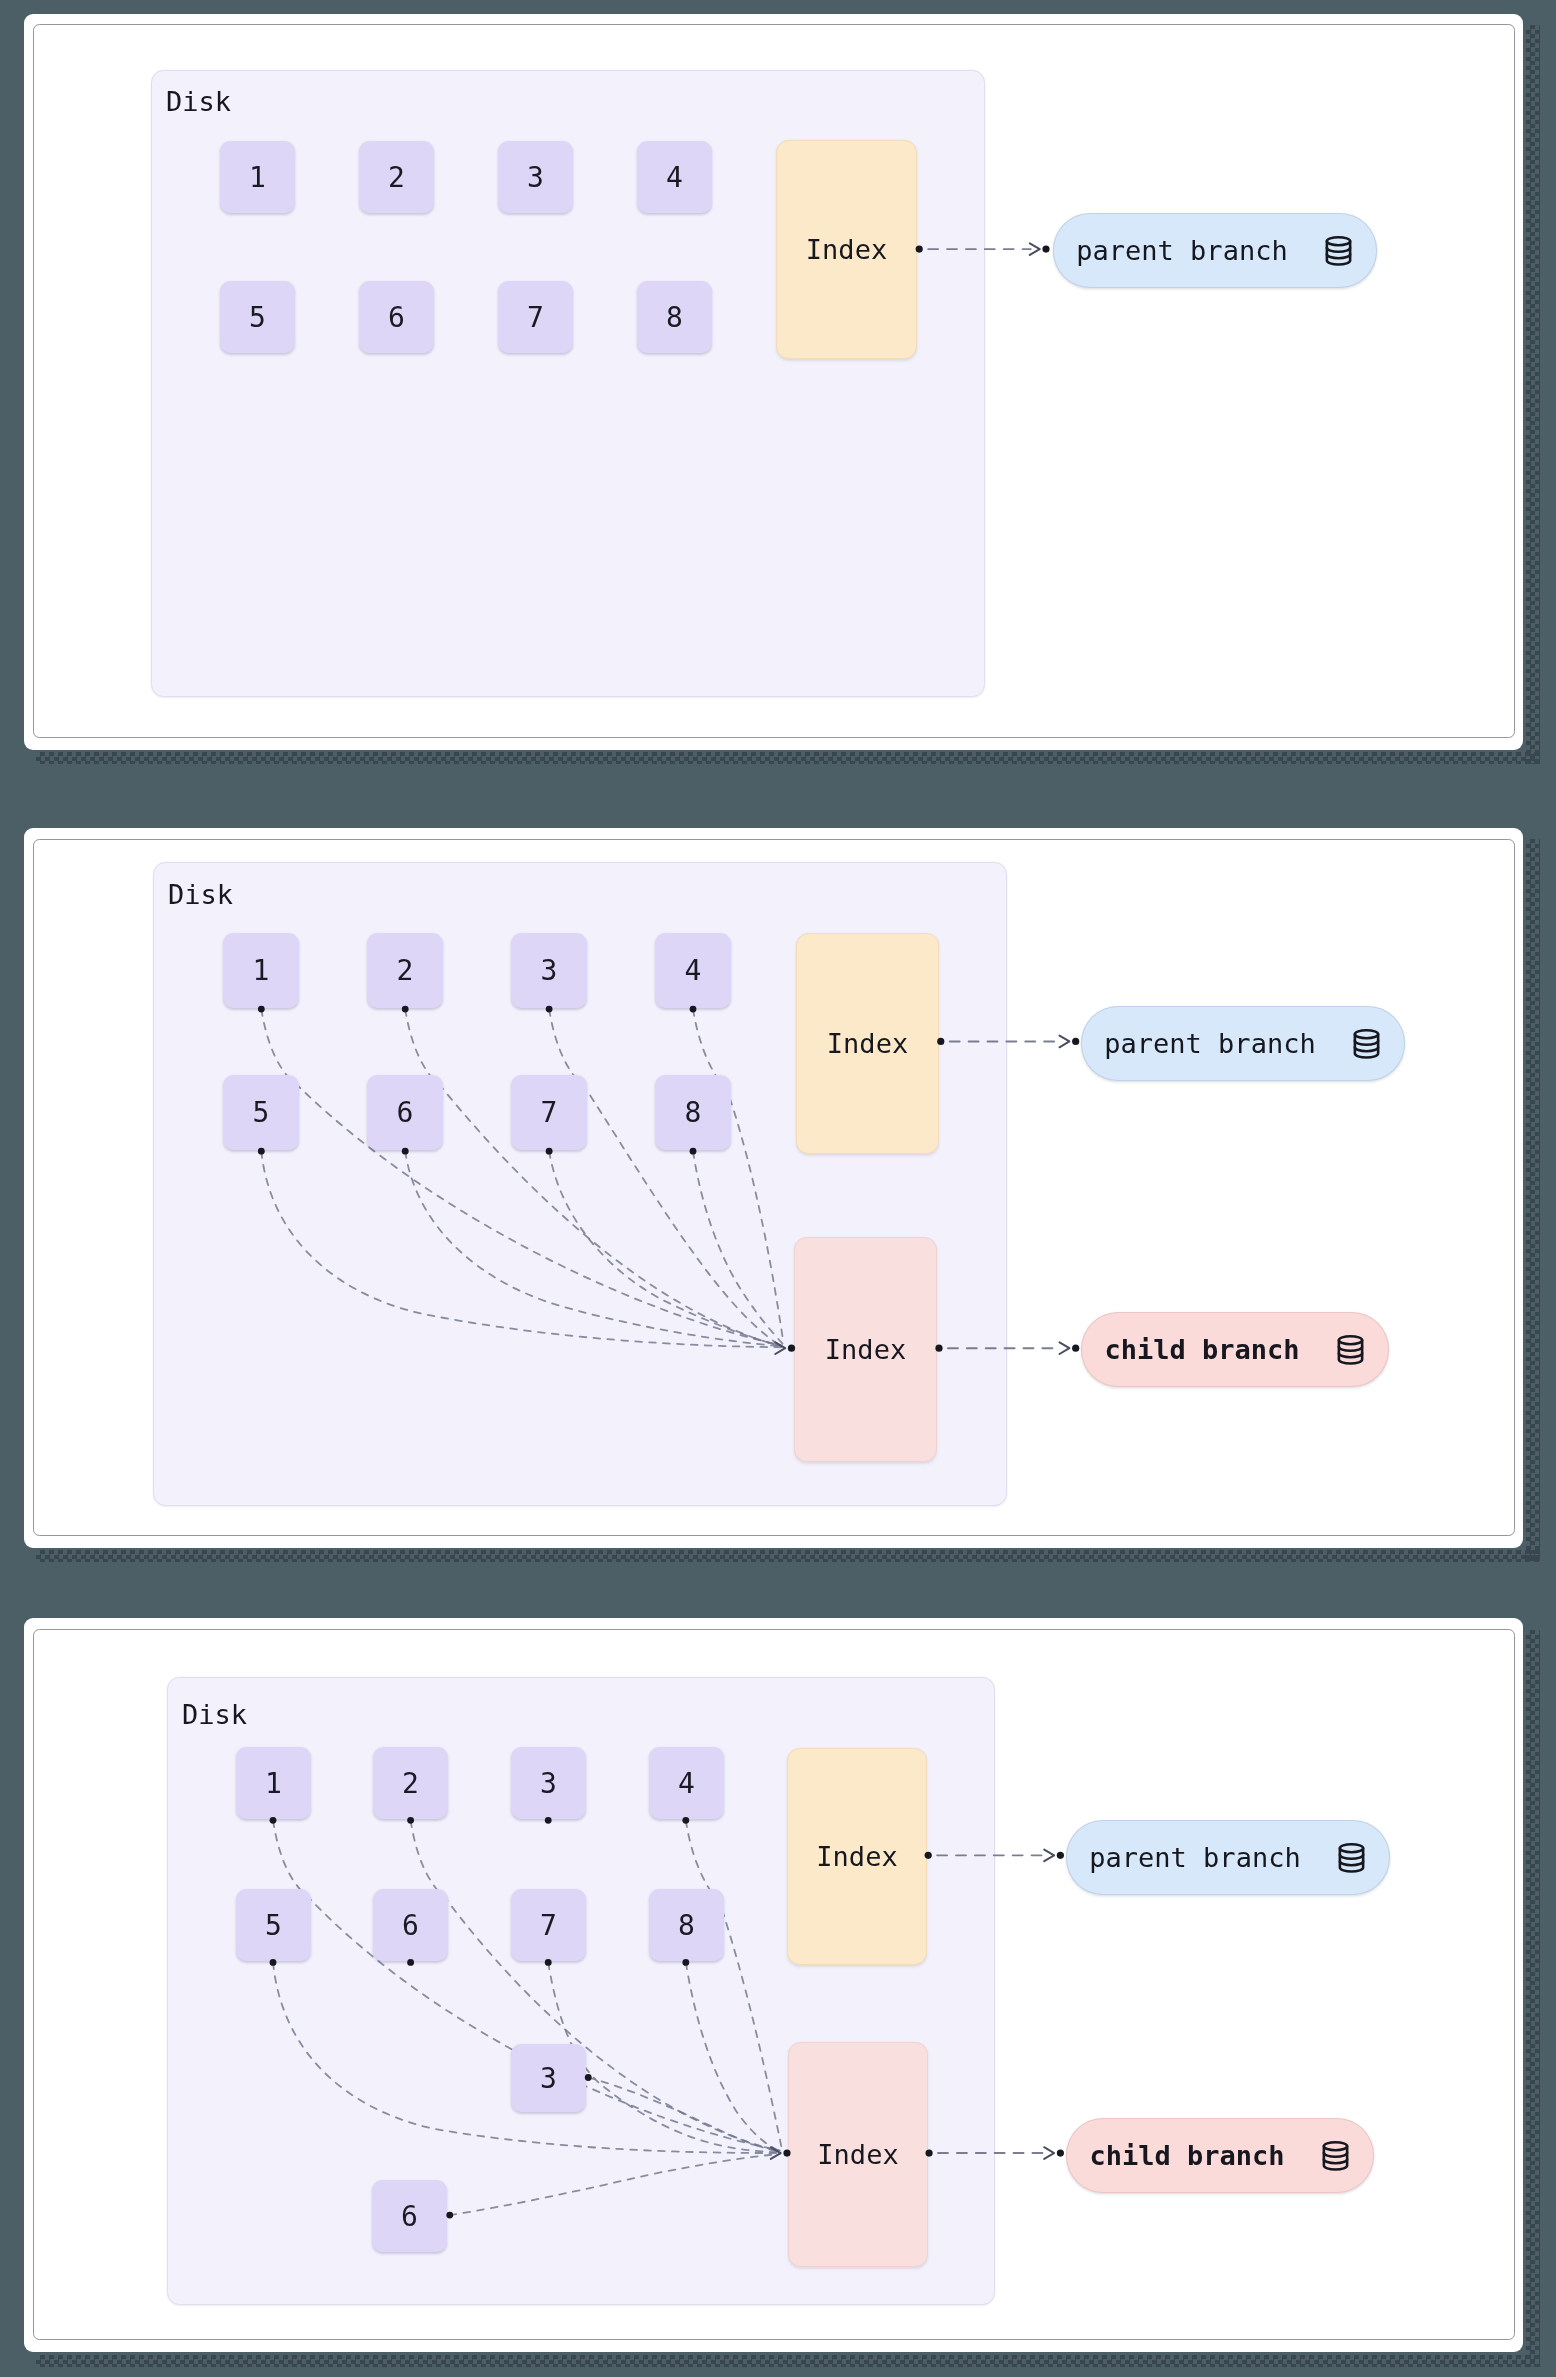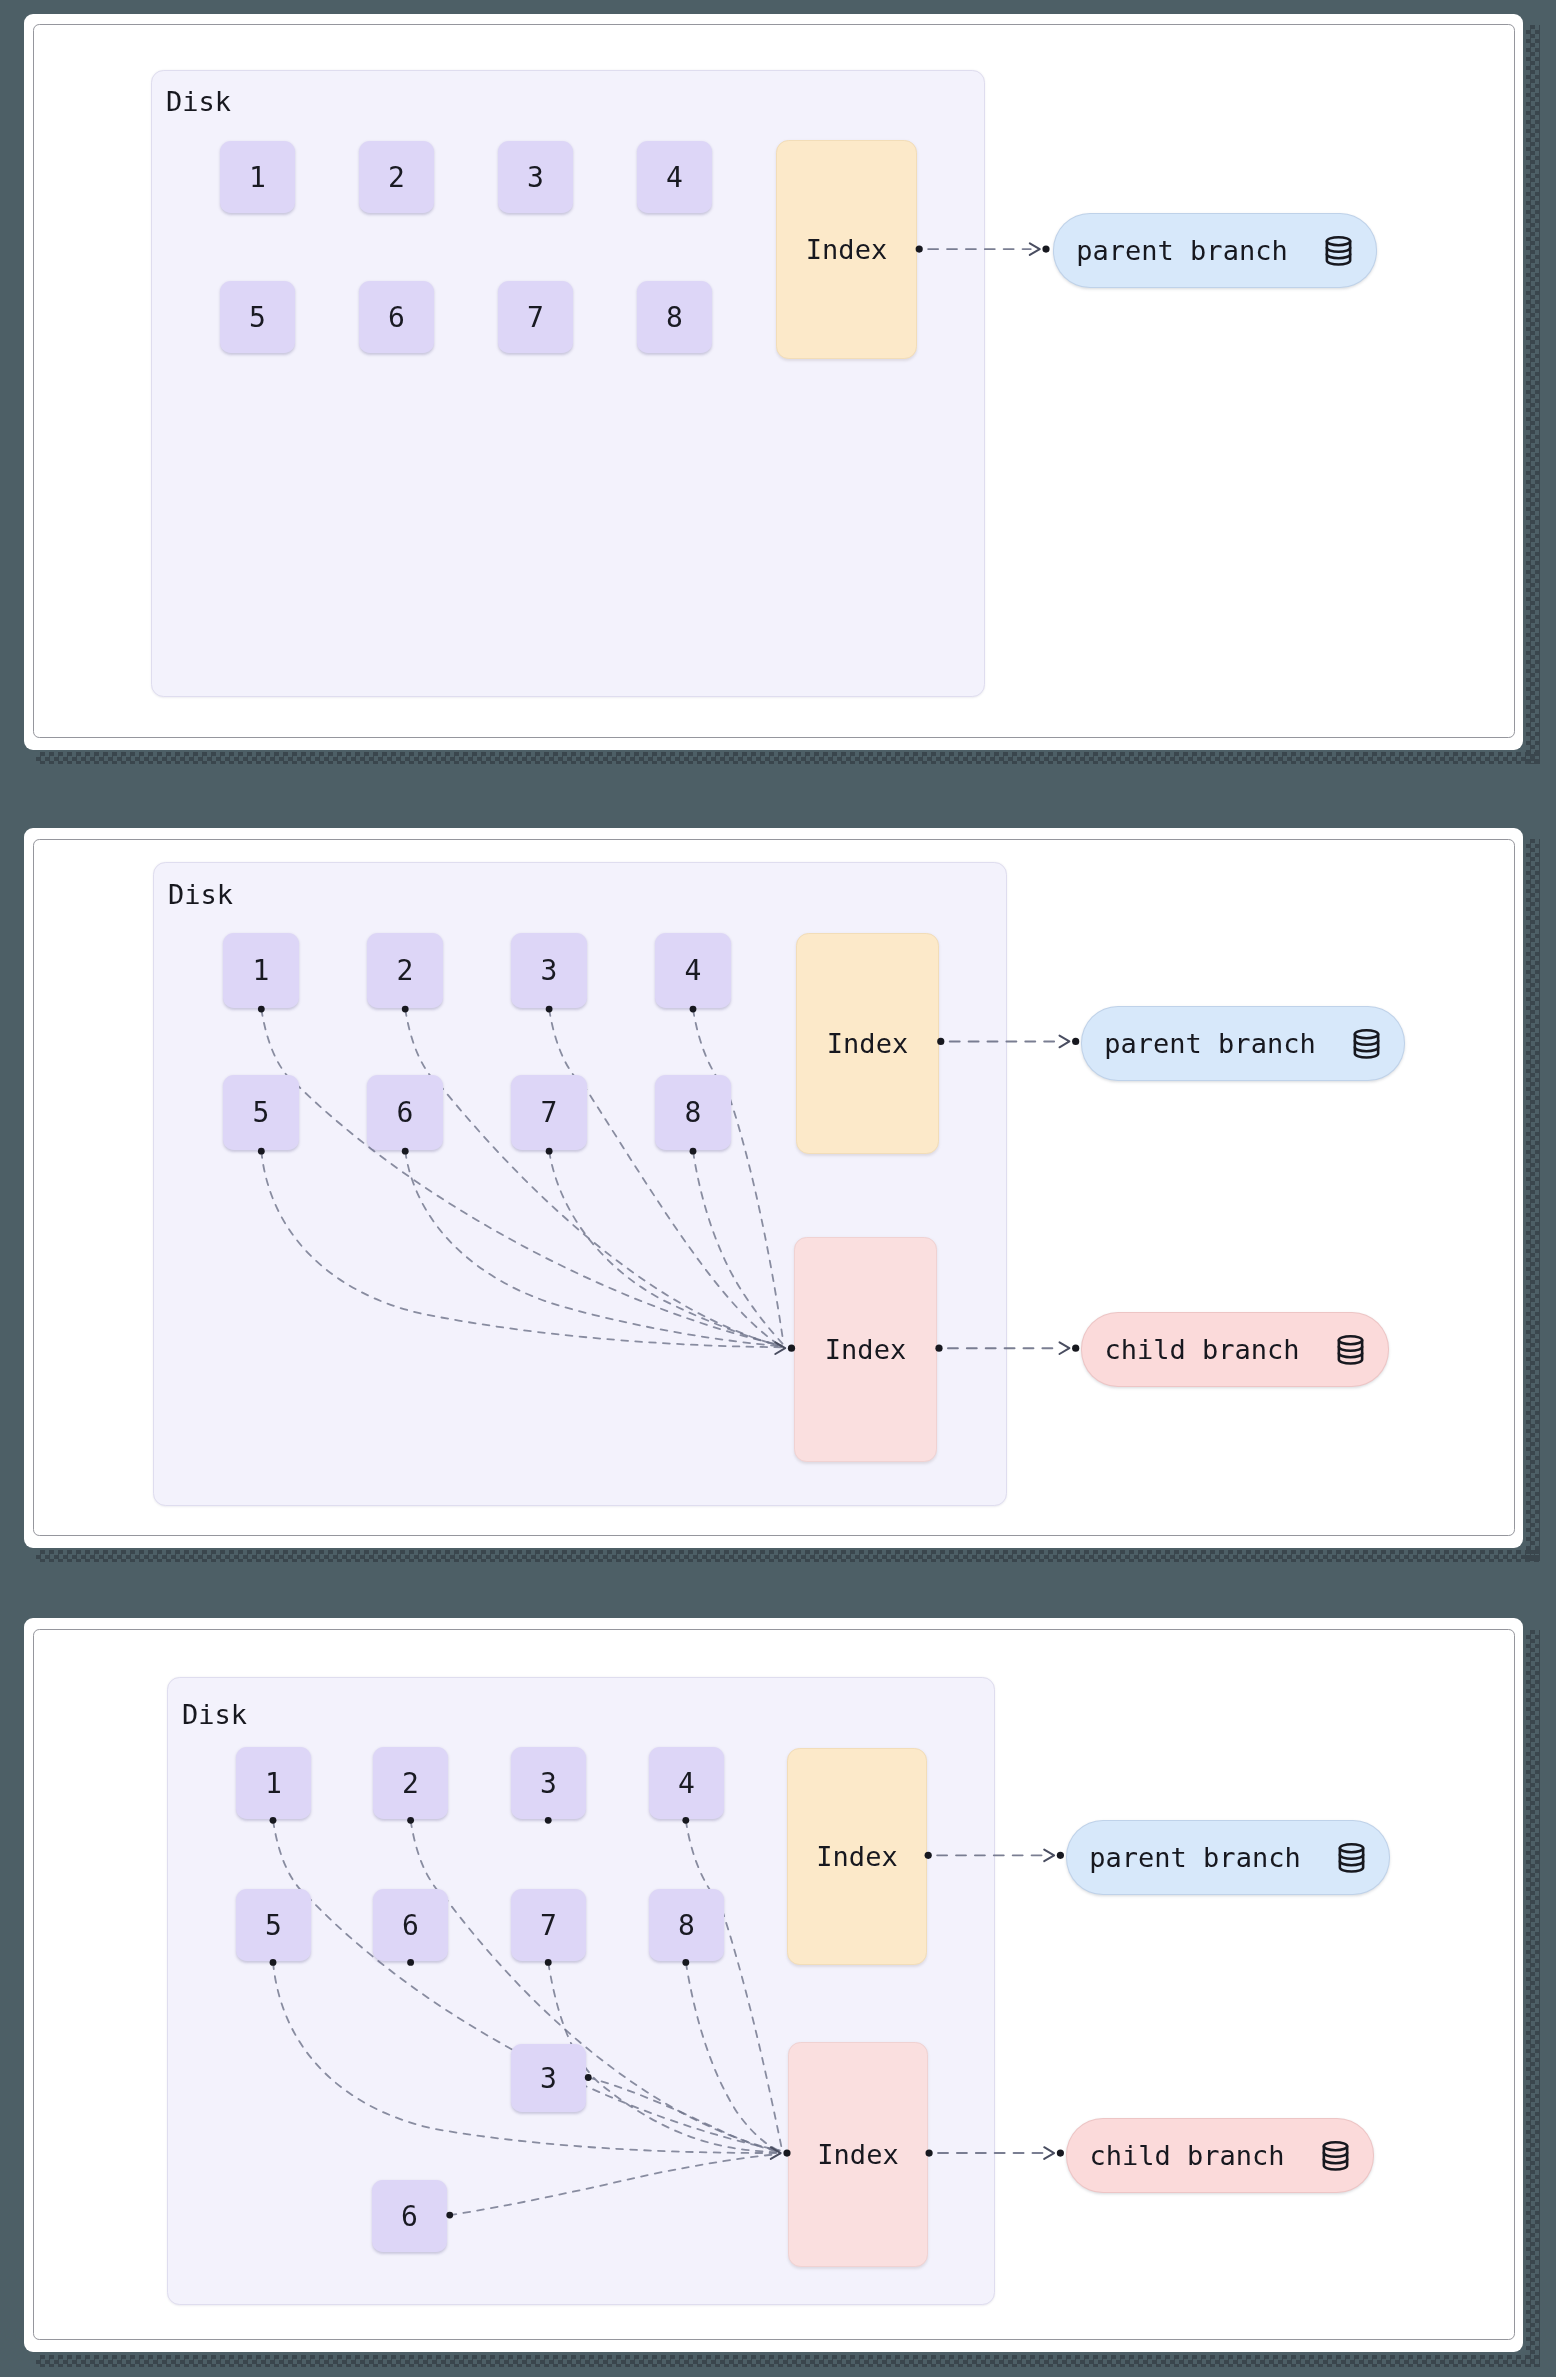--- a/index.html
+++ b/index.html
@@ -19,21 +19,21 @@
     display:flex;align-items:center;justify-content:center;font-size:28px;color:#191a22;
     box-shadow:0 1.3px 2.7px rgba(80,70,130,.25);}
   .index{position:absolute;border-radius:12.6px;z-index:4;display:flex;align-items:center;justify-content:center;
     font-size:27px;color:#17181f;box-shadow:0 1.3px 2.7px rgba(100,90,90,.15);}
   .index.parent{background:#fce9c9;border:1.3px solid #f2ddb8;}
   .index.child{background:#fadfdf;border:1.3px solid #f0d2d2;}
   .pill{position:absolute;height:73px;border-radius:37px;z-index:4;
     display:flex;align-items:center;justify-content:center;gap:35px;font-size:27px;color:#17181f;
     box-shadow:0 1.3px 2.7px rgba(60,70,90,.18);}
   .pill.parent{background:#d7e8fa;border:0.9px solid rgba(130,155,190,.28);}
-  .pill.child{background:#fbdada;border:0.9px solid rgba(205,150,150,.30);}
+  .pill.child{background:#fbdada;border:0.9px solid rgba(205,150,150,.30);font-weight:bold;}
   .pill svg{flex:0 0 auto;}
   .curve{fill:none;stroke:#70758b;stroke-width:2;stroke-dasharray:7.5 8;stroke-linecap:round;opacity:.82;}
   .harrow{fill:none;stroke:#6b7086;stroke-width:2.2;stroke-dasharray:11 10;stroke-linecap:round;opacity:.9;}
   .chev{fill:none;stroke:#494d60;stroke-width:2.2;stroke-linecap:round;stroke-linejoin:round;}
   .dot{fill:#17181f;}
 </style>
 </head>
 <body>
 
 <div class="stage">

